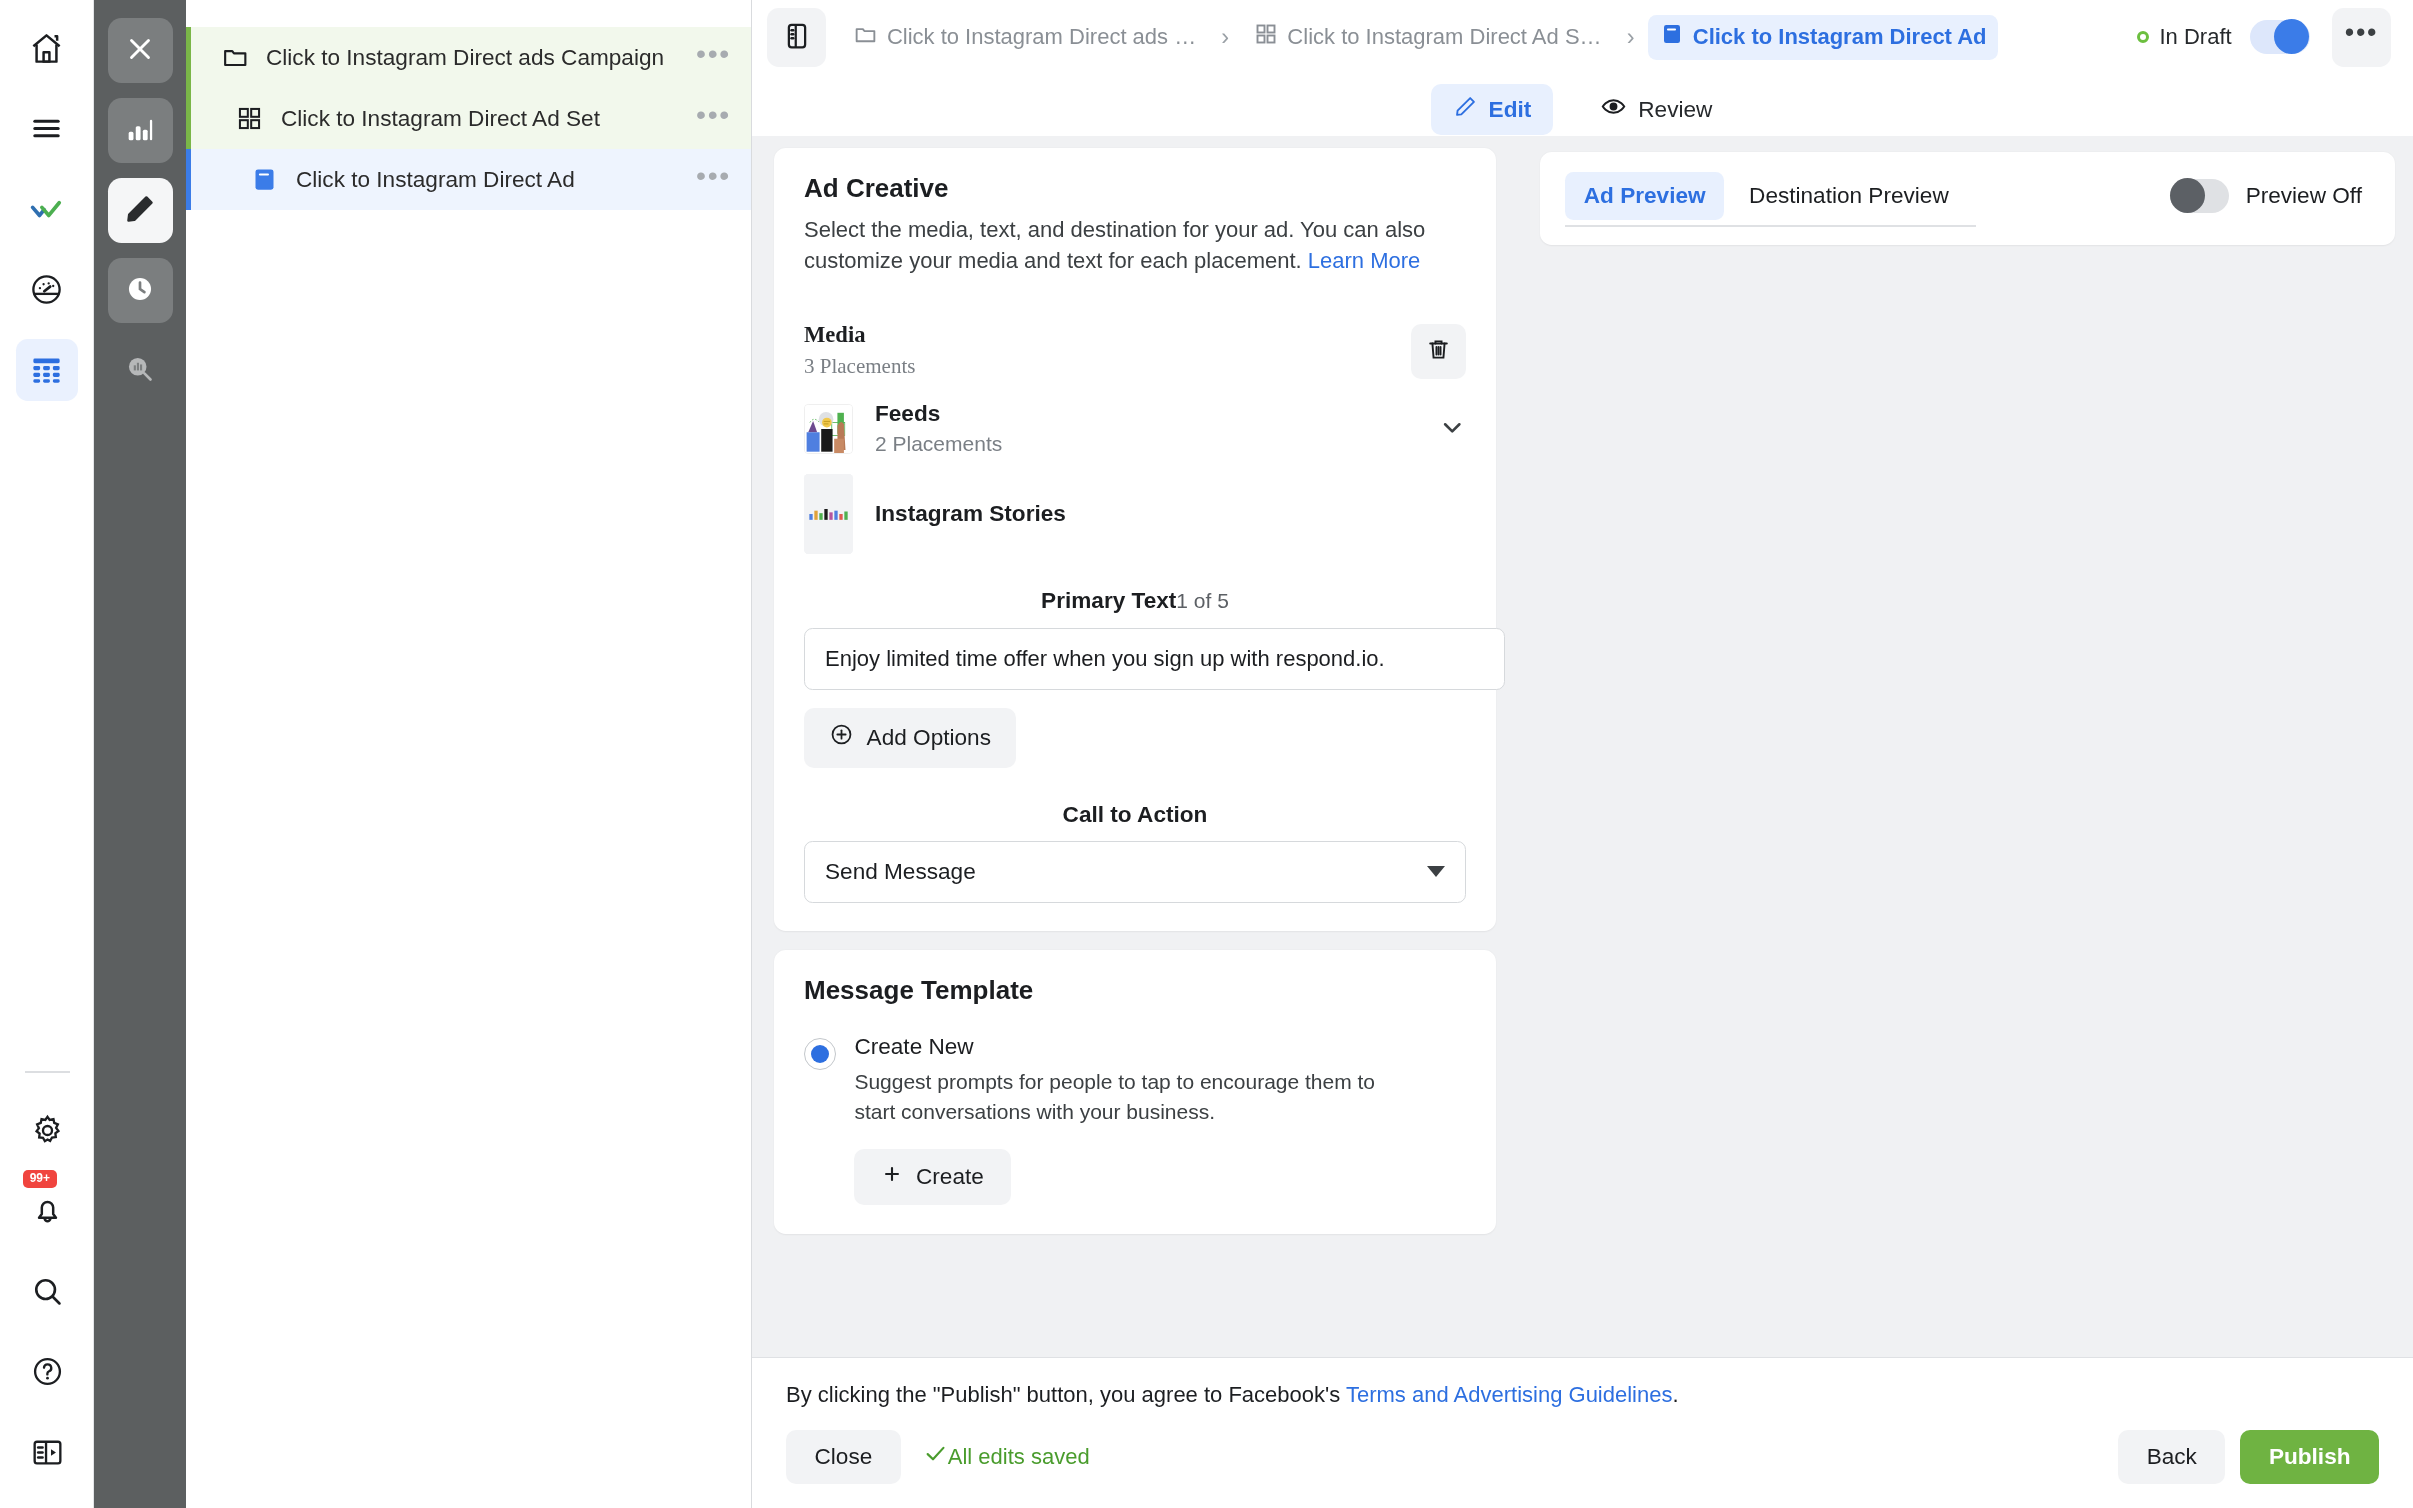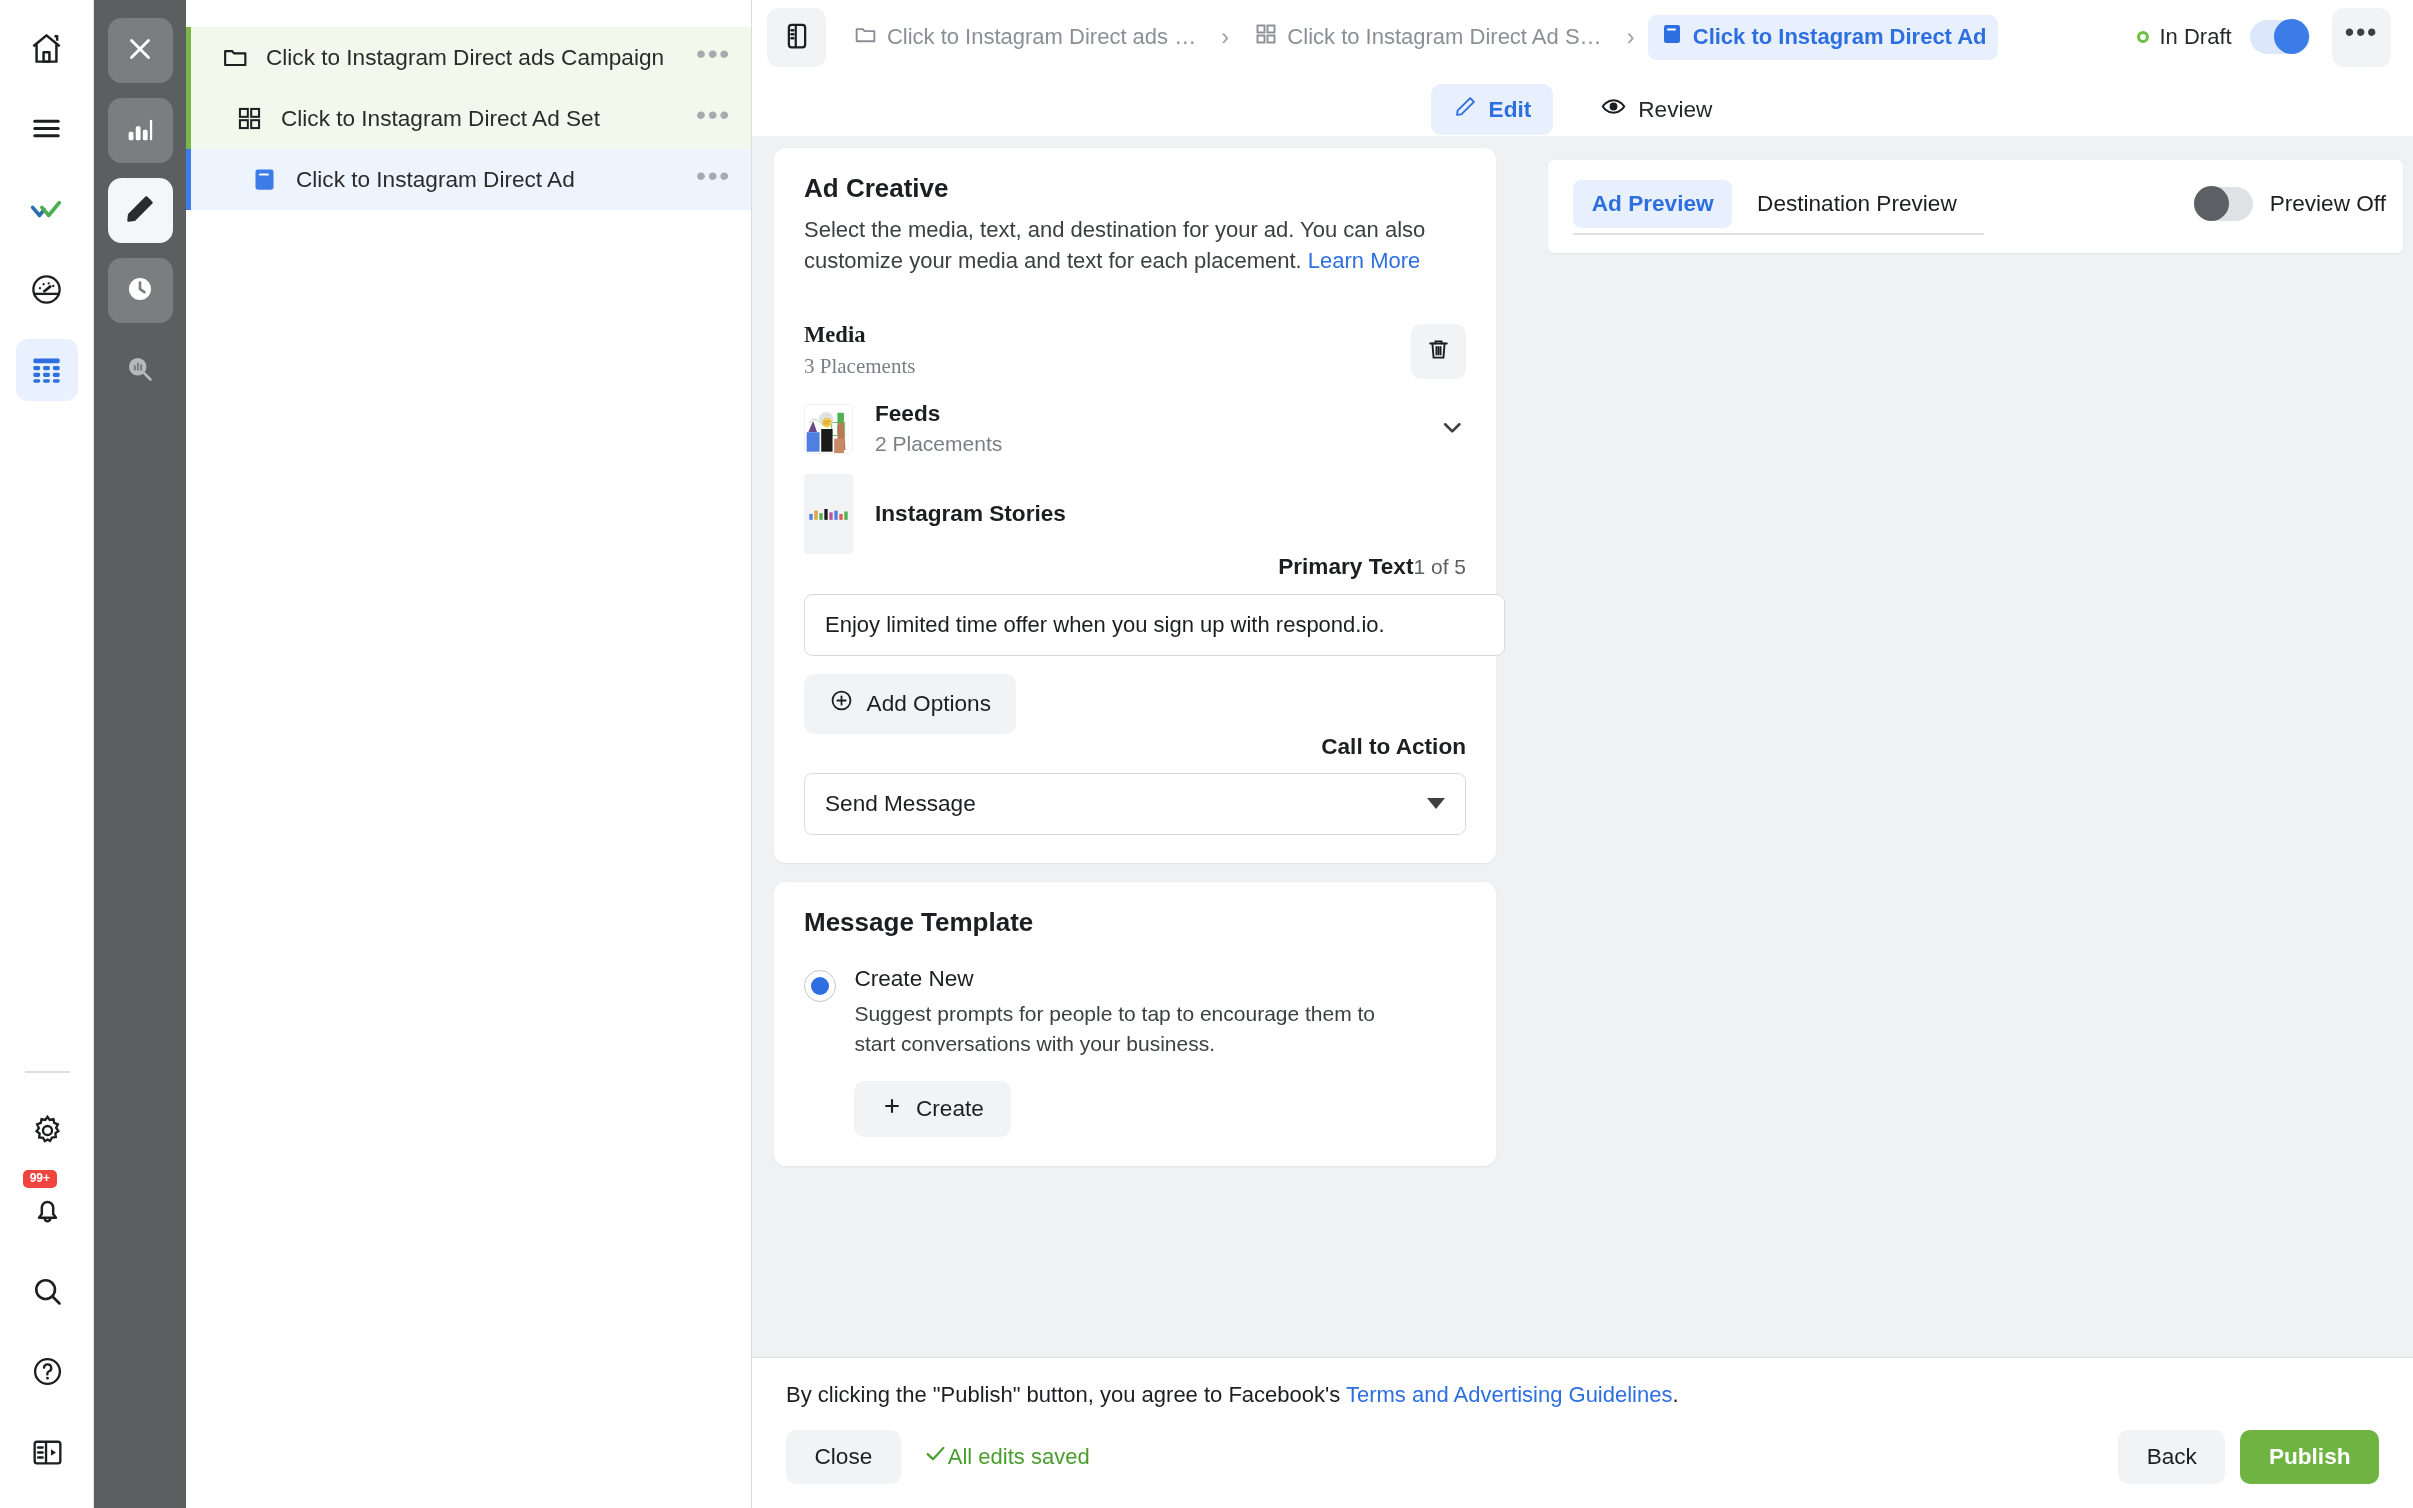--- a/index.html
+++ b/index.html
@@ -113,21 +113,21 @@
   .tab.active { background:#e8f0fe; color:#2d6fe0; font-weight:700; }
 
   .content { flex:1; display:flex; background:#4d7c0f; overflow:hidden; padding: 0; position:relative; }
   .left-col { width: 771px; flex:0 0 771px; padding: 0 0 0 0; background:#f0f1f3; overflow:hidden; position:relative; }
   .right-col { flex:1; background:#f0f1f3; padding: 11.7px 22px 0 13.4px; }
 
   .card {
     background:#fff; border-radius: 11.7px; margin: 11.7px 0 0 22px;
     width: 722px; padding: 25px 30px 28.5px 30px; box-shadow: 0 0.8px 1.7px rgba(0,0,0,.06);
   }
-  .card.preview { margin: 12px; width: 100%; padding: 20px 17px 25px 25px; border-radius: 6px; }
+  .card.preview { margin: 4px; width: 100%; padding: 20px 33px 25px 25px; }
 
   h3.card-title { font-size: 26px; font-weight: 700; color:#1c1e21; margin-bottom: 10px; }
   p.card-desc { font-size: 22px; color:#3c4043; line-height: 1.42; }
   a.lnk { color:#2d6fe0; text-decoration:none; cursor:pointer; }
 
   .media-head { display:flex; align-items:flex-end; justify-content:space-between; margin-top: 46px; font-family: Liberation Serif, serif; }
   .media-title { font-size:22.6px; font-weight:700; color:#1c1e21; }
   .media-sub { font-size:21px; color:#7a7f85; margin-top:5.9px; }
   .trash-btn {
     width:55px; height:55px; border-radius:10px; background:#f2f3f5;
@@ -140,21 +140,21 @@
     border:0.8px solid #efefef; flex:0 0 49px; position:relative;
   }
   .thumb-tall {
     width:49px; height:80px; border-radius:4.2px; overflow:hidden; background:#f2f3f5;
     flex:0 0 49px; position:relative; margin-left: 27px;
   }
   .pl-text { margin-left: 22px; flex:1; }
   .pl-name { font-size:22.6px; font-weight:700; color:#1c1e21; }
   .pl-sub { font-size:21px; color:#7a7f85; margin-top:5px; }
 
-  .field-head { display:flex; align-items:baseline; justify-content:flex-end; }
+  .field-head { display:flex; align-items:baseline; justify-content:center; margin-top: 34px; }
   .field-label { font-size:22.6px; font-weight:700; color:#1c1e21; }
   .field-count { font-size:21px; color:#5c6065; }
   .textbox {
     margin-top: 13.4px; border:0.8px solid #d6d9dc; border-radius: 8.4px;
     padding: 17px 20px; font-size:22px; color:#1c1e21; background:#fff;
     width: 701px; cursor:text;
   }
   .ghost-btn {
     margin-top: 18.4px; display:inline-flex; align-items:center; gap:12.6px;
     background:#f2f3f5; border-radius:10px; padding:14.2px 25px;

